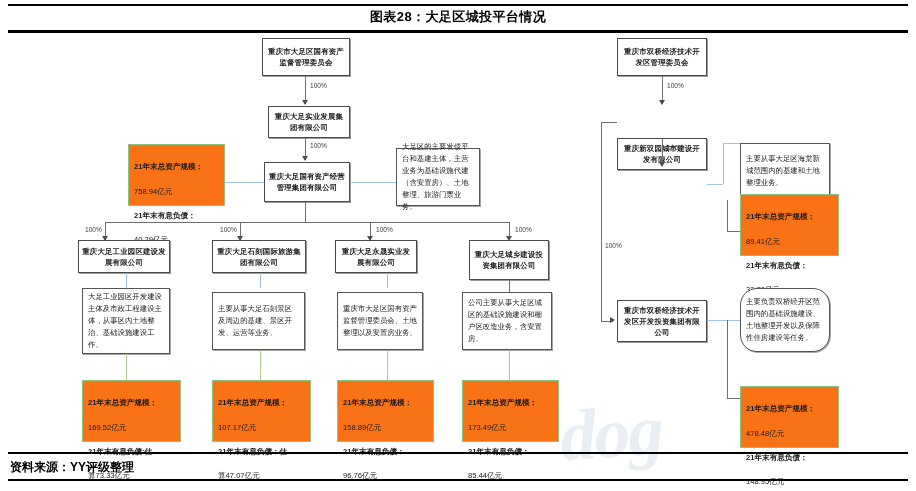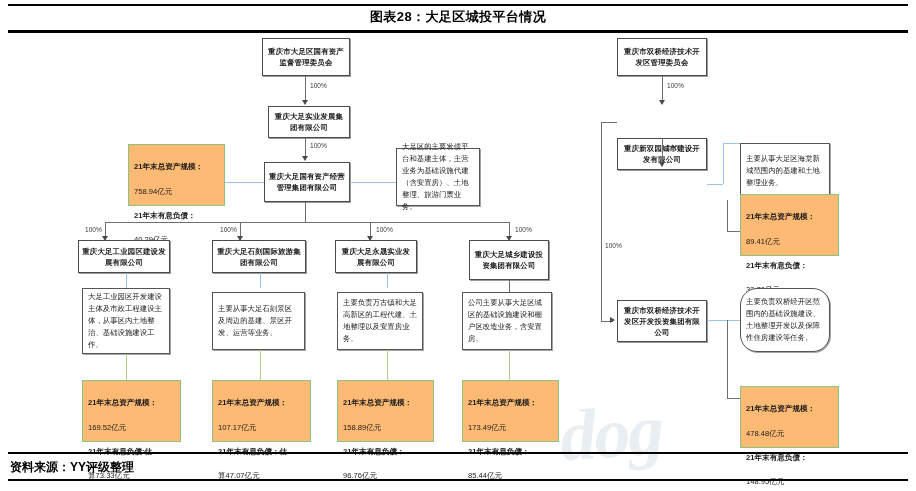--- a/index.html
+++ b/index.html
@@ -57,21 +57,21 @@
     display:flex;align-items:center;
     text-align:left;
     font-size:7.4px;line-height:12px;
     color:#1a1a1a;
     padding:3px 5px;
     font-family:"Liberation Serif","DejaVu Serif",serif;
   }
   .fin{
     position:absolute;box-sizing:border-box;
     border:1px solid #8cc47f;
-    background:#fdba74;
+    background:#f97316;
     text-align:left;
     font-size:7.6px;line-height:12.2px;
     color:#1a1a1a;
     padding:4px 5px;
     font-family:"Liberation Sans","DejaVu Sans",sans-serif;
     white-space:pre-line;
   }
   .fin b{font-weight:bold;}
 
   
@@ -158,21 +158,21 @@
   <div class="node" style="left:335px;top:240px;width:82px;height:33px;">重庆大足永晟实业发展有限公司</div>
   <div class="node" style="left:469px;top:240px;width:80px;height:40px;">重庆大足城乡建设投资集团有限公司</div>
 
   <div class="ln v blue" style="left:126px;top:273px;height:15px;"></div>
   <div class="ln v blue" style="left:260px;top:273px;height:15px;"></div>
   <div class="ln v blue" style="left:387px;top:273px;height:15px;"></div>
   <div class="ln v" style="left:509px;top:280px;height:12px;"></div>
 
   <div class="desc" style="left:82px;top:288px;width:88px;height:66px;">大足工业园区开发建设主体及市政工程建设主体，从事区内土地整治、基础设施建设工作。</div>
   <div class="desc" style="left:212px;top:292px;width:93px;height:58px;">主要从事大足石刻景区及周边的基建、景区开发、运营等业务。</div>
-  <div class="desc" style="left:337px;top:292px;width:86px;height:58px;">主要负责万古镇和大足高新区的工程代建、土地整理以及安置房业务。</div>
+  <div class="desc" style="left:337px;top:292px;width:86px;height:58px;">重庆市大足区国有资产监督管理委员会、土地整理以及安置房业务。</div>
   <div class="desc" style="left:462px;top:292px;width:90px;height:58px;">公司主要从事大足区城区的基础设施建设和棚户区改造业务，含安置房。</div>
 
   <div class="ln v green" style="left:126px;top:354px;height:26px;"></div>
   <div class="ln v green" style="left:260px;top:350px;height:30px;"></div>
   <div class="ln v green" style="left:387px;top:350px;height:30px;"></div>
   <div class="ln v green" style="left:509px;top:350px;height:30px;"></div>
 
   <div class="fin" style="left:82px;top:380px;width:99px;height:62px;">
     <b>21年末总资产规模：</b><br>
     <span>169.52亿元</span><br>

